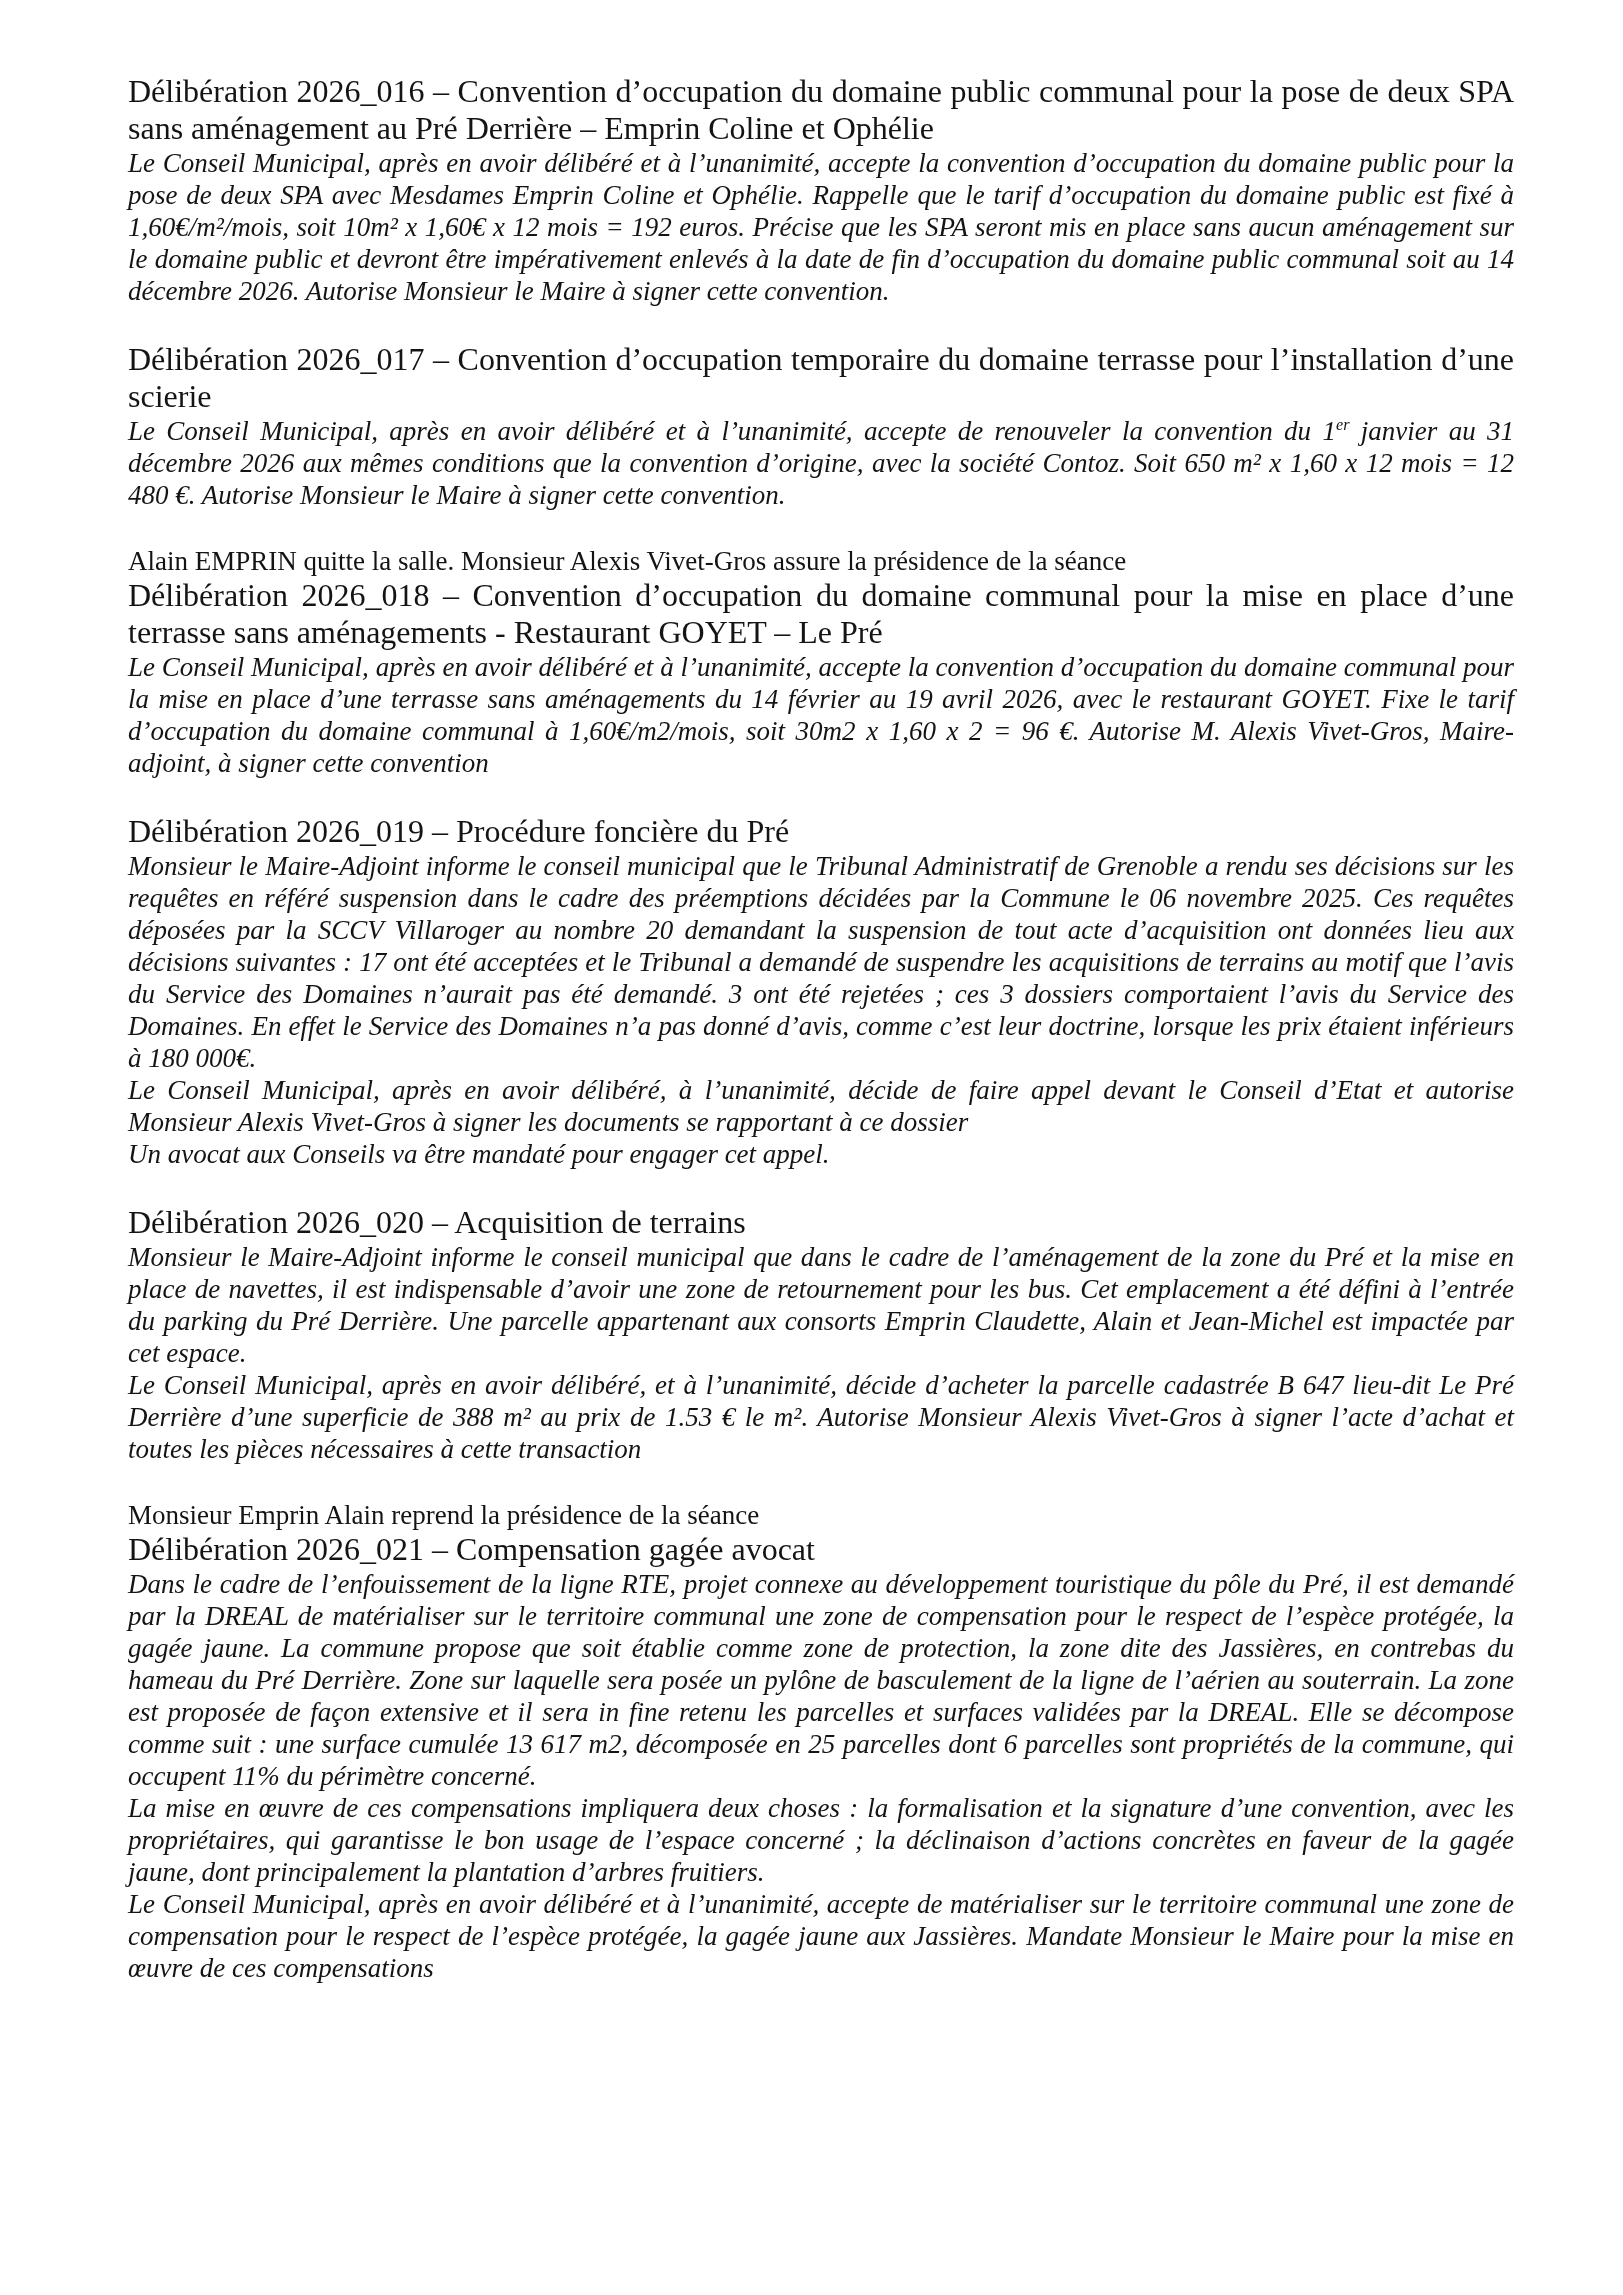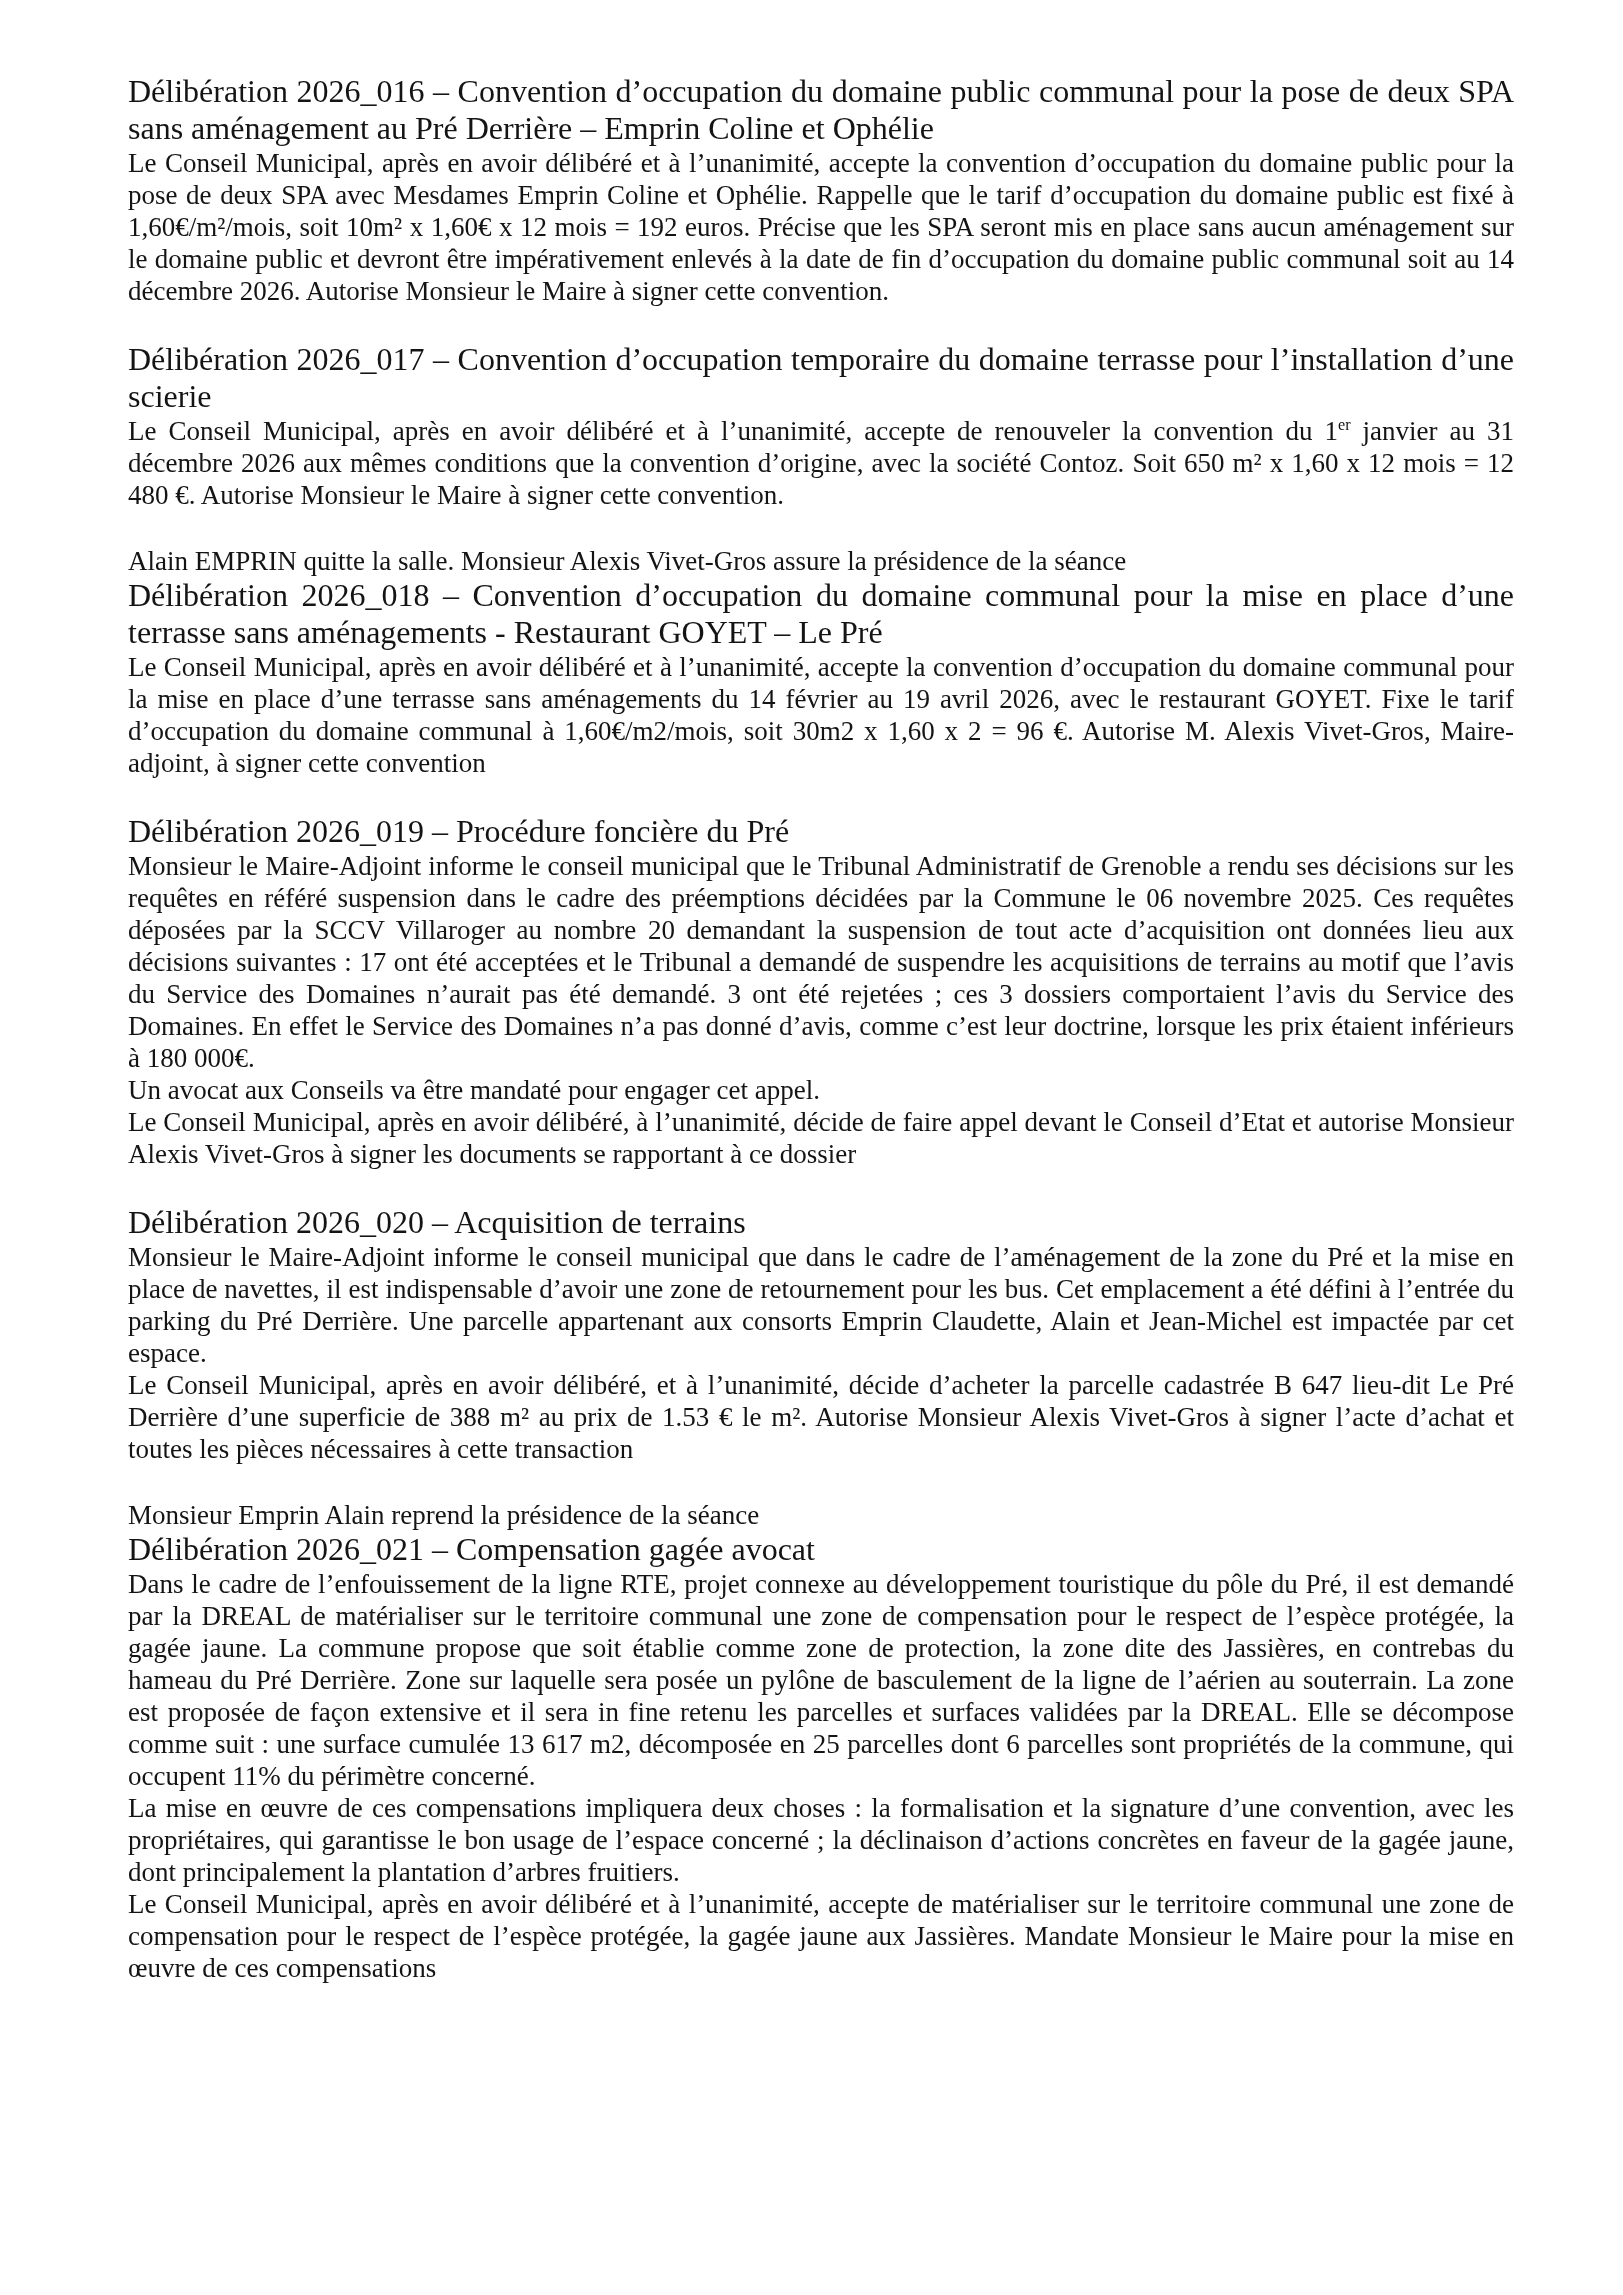--- a/index.html
+++ b/index.html
@@ -23,20 +23,21 @@
     font-size: 32px;
     line-height: 37px;
     margin: 0;
     text-align: justify;
   }
   .para {
     font-size: 27px;
     line-height: 32px;
     margin: 0;
     text-align: justify;
+    font-style: italic;
   }
   .para.last { text-align-last: left; }
   .note {
     font-size: 27px;
     line-height: 32px;
     margin: 0;
   }
   .gap { height: 34px; }
   sup { font-size: 0.6em; line-height: 0; vertical-align: super; }
 </style>
@@ -63,22 +64,22 @@
     <p class="note">Alain EMPRIN quitte la salle. Monsieur Alexis Vivet-Gros assure la présidence de la séance</p>
     <h2 class="heading">Délibération 2026_018 – Convention d’occupation du domaine communal pour la mise en place d’une terrasse sans aménagements - Restaurant GOYET – Le Pré</h2>
     <p class="para last">Le Conseil Municipal, après en avoir délibéré et à l’unanimité, accepte la convention d’occupation du domaine communal pour la mise en place d’une terrasse sans aménagements du 14 février au 19 avril 2026, avec le restaurant GOYET. Fixe le tarif d’occupation du domaine communal à 1,60€/m2/mois, soit 30m2 x 1,60 x 2 = 96 €. Autorise M. Alexis Vivet-Gros, Maire-adjoint, à signer cette convention</p>
   </div>
 
   <div class="gap"></div>
 
   <div class="section">
     <h2 class="heading">Délibération 2026_019 – Procédure foncière du Pré</h2>
     <p class="para last">Monsieur le Maire-Adjoint informe le conseil municipal que le Tribunal Administratif de Grenoble a rendu ses décisions sur les requêtes en référé suspension dans le cadre des préemptions décidées par la Commune le 06 novembre 2025. Ces requêtes déposées par la SCCV Villaroger au nombre 20 demandant la suspension de tout acte d’acquisition ont données lieu aux décisions suivantes : 17 ont été acceptées et le Tribunal a demandé de suspendre les acquisitions de terrains au motif que l’avis du Service des Domaines n’aurait pas été demandé. 3 ont été rejetées ; ces 3 dossiers comportaient l’avis du Service des Domaines. En effet le Service des Domaines n’a pas donné d’avis, comme c’est leur doctrine, lorsque les prix étaient inférieurs à 180 000€.</p>
+    <p class="para last">Le Conseil Municipal, après en avoir délibéré, à l’unanimité, décide de faire appel devant le Conseil d’Etat et autorise Monsieur Alexis Vivet-Gros à signer les documents se rapportant à ce dossier</p>
     <p class="para last">Un avocat aux Conseils va être mandaté pour engager cet appel.</p>
-    <p class="para last">Le Conseil Municipal, après en avoir délibéré, à l’unanimité, décide de faire appel devant le Conseil d’Etat et autorise Monsieur Alexis Vivet-Gros à signer les documents se rapportant à ce dossier</p>
   </div>
 
   <div class="gap"></div>
 
   <div class="section">
     <h2 class="heading">Délibération 2026_020 – Acquisition de terrains</h2>
     <p class="para last">Monsieur le Maire-Adjoint informe le conseil municipal que dans le cadre de l’aménagement de la zone du Pré et la mise en place de navettes, il est indispensable d’avoir une zone de retournement pour les bus. Cet emplacement a été défini à l’entrée du parking du Pré Derrière. Une parcelle appartenant aux consorts Emprin Claudette, Alain et Jean-Michel est impactée par cet espace.</p>
     <p class="para last">Le Conseil Municipal, après en avoir délibéré, et à l’unanimité, décide d’acheter la parcelle cadastrée B 647 lieu-dit Le Pré Derrière d’une superficie de 388 m² au prix de 1.53 € le m². Autorise Monsieur Alexis Vivet-Gros à signer l’acte d’achat et toutes les pièces nécessaires à cette transaction</p>
   </div>
 

